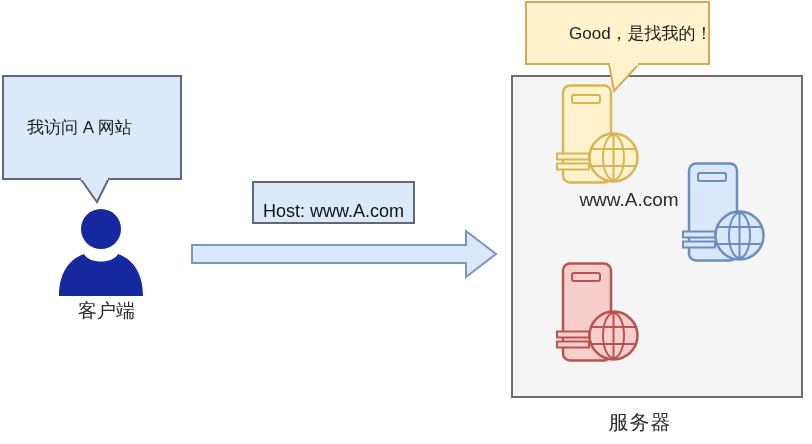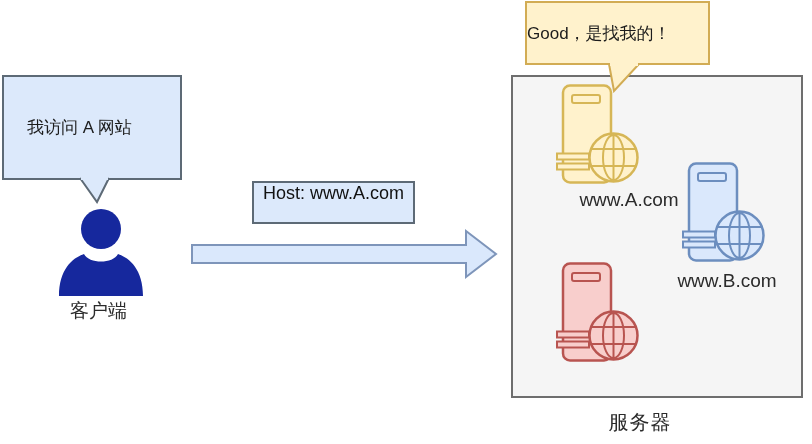--- a/index.html
+++ b/index.html
@@ -9,48 +9,48 @@
   }
   .abs{position:absolute;}
   
   .bubble{box-sizing:border-box;border:2px solid;display:flex;align-items:center;z-index:4;}
   .bubble-client{left:2px;top:75px;width:180px;height:105px;
     background:var(--client-bubble-fill);border-color:var(--client-bubble-border);}
   .bubble-server{left:525px;top:1px;width:185px;height:64px;
     background:var(--server-bubble-fill);border-color:var(--server-bubble-border);}
   .bubble-text{font-size:17px;color:#1c1c1c;white-space:nowrap;}
   .bubble-client .bubble-text{padding-left:23px;}
-  .bubble-server .bubble-text{}
+  .bubble-server .bubble-text{padding-left:8px;margin-left:34px;}
   .tail{z-index:5;}
   .tail-client{left:74px;top:177px;}
   .tail-server{left:603px;top:63px;}
   
   .host-box{box-sizing:border-box;left:252px;top:181px;width:163px;height:43px;
     background:var(--host-box-fill);border:2px solid var(--host-box-border);
-    display:flex;align-items:flex-start;justify-content:center;z-index:3;}
+    display:flex;align-items:flex-end;justify-content:center;z-index:3;}
   .host-box span{font-size:18px;color:#111111;white-space:nowrap;}
   
   .arrow{left:190px;top:228px;z-index:2;}
   
   .container{box-sizing:border-box;left:511px;top:75px;width:292px;height:323px;
     background:var(--container-fill);border:2px solid var(--container-border);z-index:1;}
   
   .server-icon{z-index:2;}
   .server-a{left:556px;top:84px;}
   .server-b{left:682px;top:162px;}
   .server-c{left:556px;top:262px;}
   .sf{fill:var(--f);stroke:var(--s);stroke-width:2.5;}
   .sn{fill:none;stroke:var(--s);stroke-width:2.5;}
   .thin{stroke-width:2;}
   
   .person{left:53px;top:206px;z-index:2;}
   .person path,.person circle{fill:var(--person);}
   
   .lbl{color:var(--label-text);text-align:center;white-space:nowrap;z-index:3;}
-  .lbl-client{left:36px;top:298px;width:125px;font-size:19px;}
+  .lbl-client{left:44px;top:298px;width:125px;font-size:19px;}
   .lbl-a{left:556px;top:189px;width:146px;font-size:19px;}
   .lbl-b{left:654px;top:270px;width:146px;font-size:19px;}
   .lbl-c{left:528px;top:365px;width:146px;font-size:19px;}
   .lbl-group{left:570px;top:409px;width:140px;font-size:20px;letter-spacing:1px;}
 </style>
 </head>
 <body>
 
 <div id="stage">
 
@@ -107,21 +107,20 @@
     <rect x="1" y="69.5" width="32" height="6" class="sf thin"></rect>
     <rect x="1" y="79.5" width="32" height="6" class="sf thin"></rect>
     <g>
       <circle cx="57.5" cy="73.5" r="24" class="sf"></circle>
       <ellipse cx="57.5" cy="73.5" rx="10.5" ry="22.5" class="sn thin"></ellipse>
       <line x1="57.5" y1="49.5" x2="57.5" y2="97.5" class="sn thin"></line>
       <line x1="35.3" y1="65" x2="79.7" y2="65" class="sn thin"></line>
       <line x1="35.3" y1="82" x2="79.7" y2="82" class="sn thin"></line>
     </g>
   </svg>
-  <div class="abs lbl lbl-b">www.B.com</div>
 
   <svg class="abs server-icon server-c" width="86" height="102" viewBox="0 0 86 102" style="--f: #F8CECC; --s: #B85450;">
     <rect x="7" y="1.5" width="48" height="97" rx="7" class="sf"></rect>
     <rect x="16" y="11" width="28" height="8" rx="2" class="sn thin"></rect>
     <rect x="1" y="69.5" width="32" height="6" class="sf thin"></rect>
     <rect x="1" y="79.5" width="32" height="6" class="sf thin"></rect>
     <g>
       <circle cx="57.5" cy="73.5" r="24" class="sf"></circle>
       <ellipse cx="57.5" cy="73.5" rx="10.5" ry="22.5" class="sn thin"></ellipse>
       <line x1="57.5" y1="49.5" x2="57.5" y2="97.5" class="sn thin"></line>

